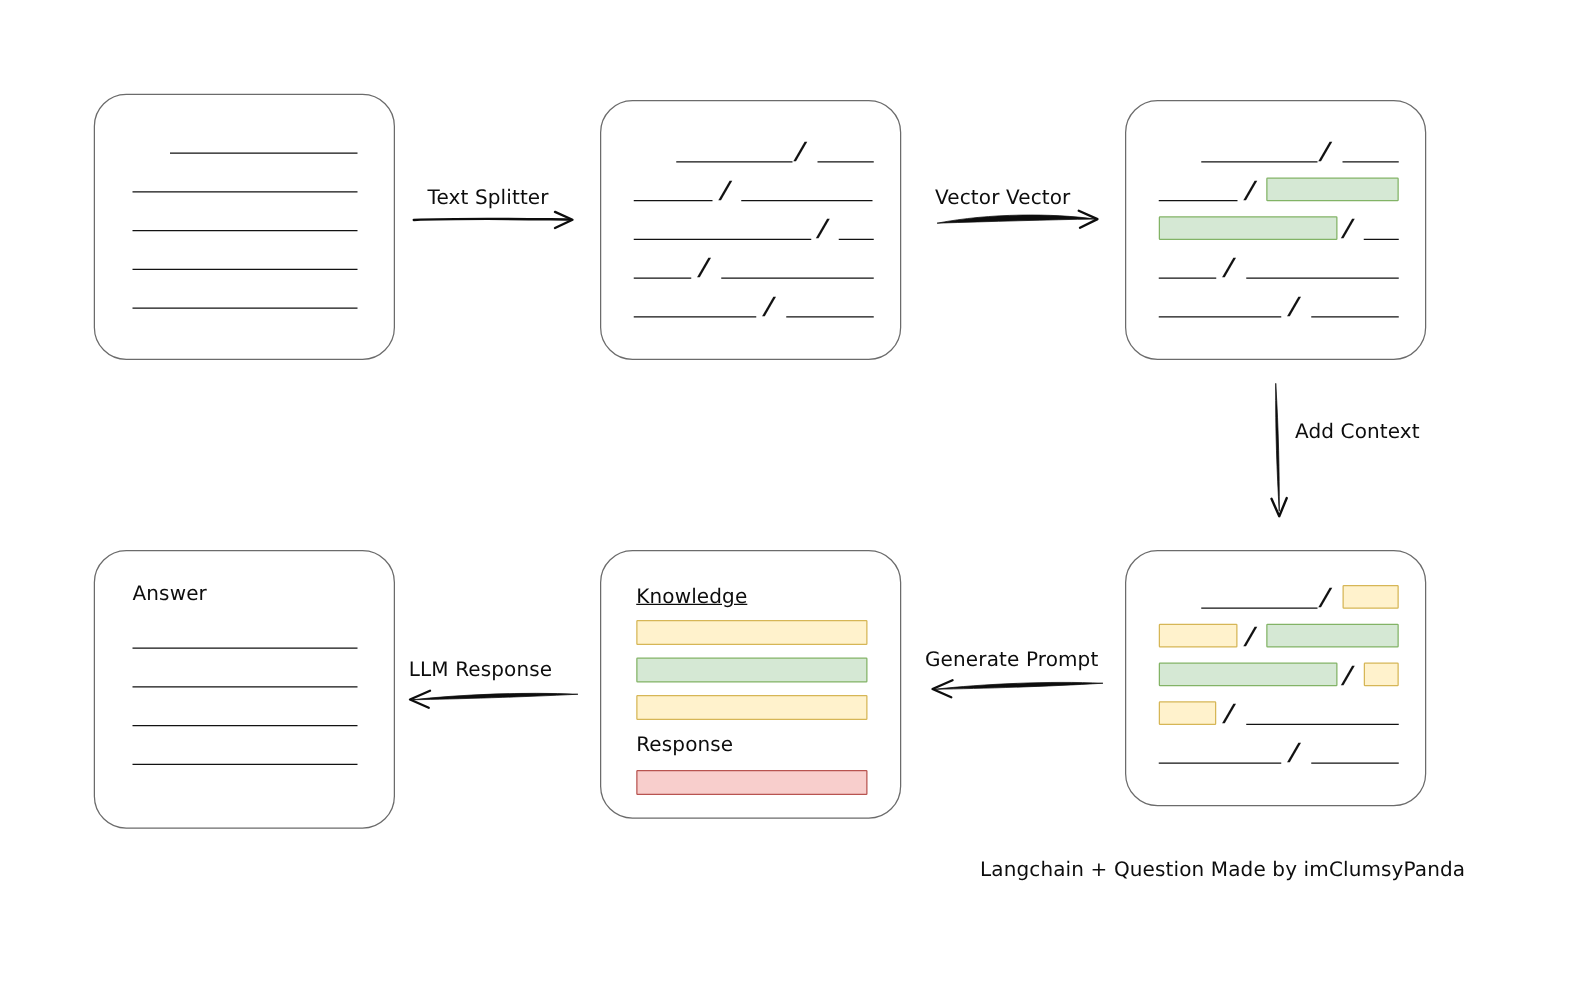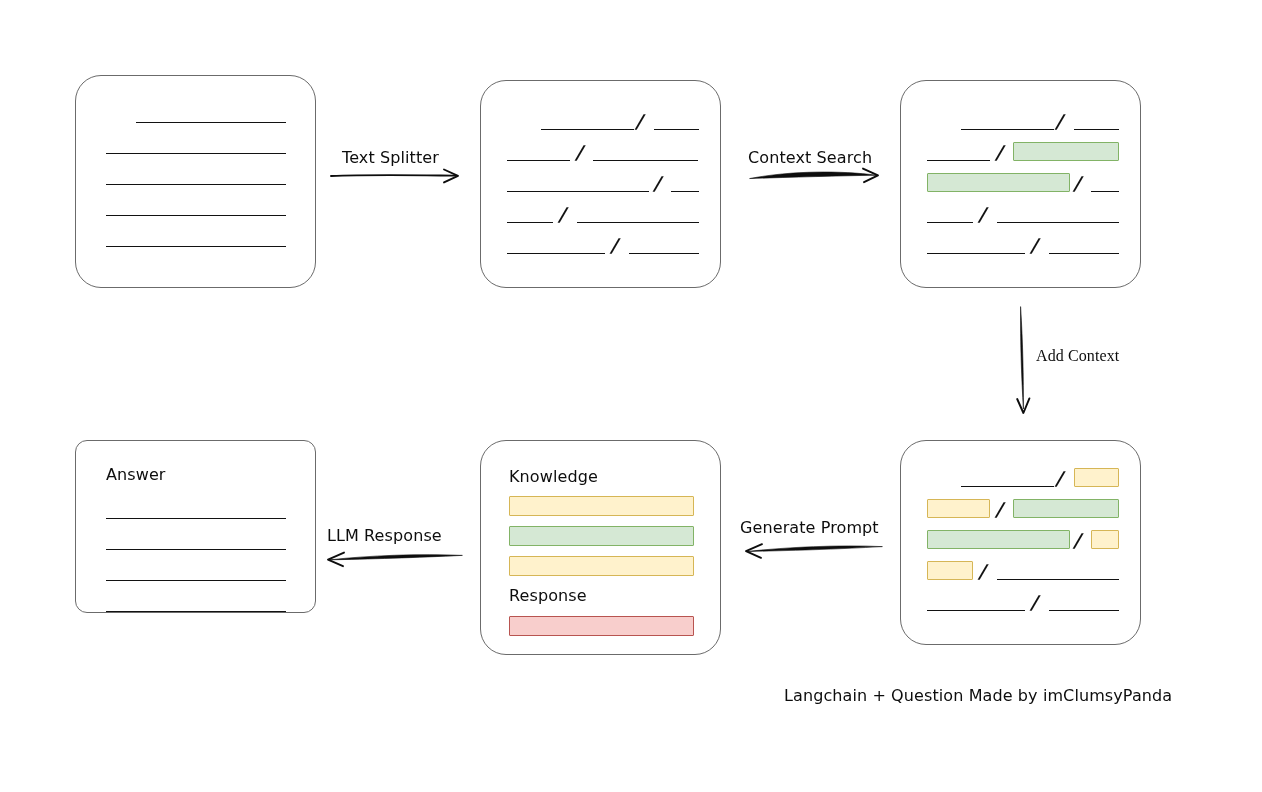--- a/index.html
+++ b/index.html
@@ -103,21 +103,21 @@
       <div class="slash" style="left: 174px; top: 93px;">/</div>
       <div class="rule" style="left: 190px; top: 110px; width: 28px;"></div>
       <div class="rule" style="left: 26px; top: 141px; width: 46px;"></div>
       <div class="slash" style="left: 79px; top: 124px;">/</div>
       <div class="rule" style="left: 96px; top: 141px; width: 122px;"></div>
       <div class="rule" style="left: 26px; top: 172px; width: 98px;"></div>
       <div class="slash" style="left: 131px; top: 155px;">/</div>
       <div class="rule" style="left: 148px; top: 172px; width: 70px;"></div>
     </div>
 
-  <div class="hand edge-label" style="left:748px;top:148px;">Context Search</div>
+  <div class="hand edge-label" style="left:748px;top:148px;">Vector Vector</div>
   <svg class="arrow" style="left:748px;top:164px;" width="142" height="24" viewBox="0 0 142 24">
     <path class="lens" d="M2 14.5 C 44 6.4, 94 6.6, 128 11.2 C 92 11.8, 44 13.2, 2 14.5 Z" stroke-width="0.7"></path>
     <polyline points="115,4.6 130,11.3 116,18.2" stroke-width="1.9"></polyline>
   </svg>
 
   <div class="card" id="card-matched" style="left:900px;top:80px;width:241px;height:208px;">
 
   <div class="rule" style="left: 60px; top: 48px; width: 93px;"></div>
       <div class="slash" style="left: 156px; top: 31px;">/</div>
       <div class="rule" style="left: 173px; top: 48px; width: 45px;"></div>
@@ -128,43 +128,43 @@
       <div class="slash" style="left: 174px; top: 93px;">/</div>
       <div class="rule" style="left: 190px; top: 110px; width: 28px;"></div>
       <div class="rule" style="left: 26px; top: 141px; width: 46px;"></div>
       <div class="slash" style="left: 79px; top: 124px;">/</div>
       <div class="rule" style="left: 96px; top: 141px; width: 122px;"></div>
       <div class="rule" style="left: 26px; top: 172px; width: 98px;"></div>
       <div class="slash" style="left: 131px; top: 155px;">/</div>
       <div class="rule" style="left: 148px; top: 172px; width: 70px;"></div>
     </div>
 
-  <div class="hand edge-label" style="left:1036px;top:347px;font-family:Liberation Serif, serif;">Add Context</div>
+  <div class="hand edge-label" style="left:1036px;top:335px;">Add Context</div>
   <svg class="arrow" style="left:1010px;top:305px;" width="26" height="116" viewBox="0 0 26 116">
     <path class="lens" d="M10.6 2 C 12.9 38, 13.5 74, 13.4 104 C 11.6 74, 10.2 38, 10.6 2 Z" stroke-width="0.7"></path>
     <polyline points="7.2,94 13.4,108 19.4,93.4" stroke-width="1.9"></polyline>
   </svg>
 
-  <div class="card" id="card-answer" style="left:75px;top:440px;width:241px;height:173px;border-radius:12px;">
+  <div class="card" id="card-answer" style="left:75px;top:440px;width:241px;height:223px;">
     <div class="hand card-title" style="left:30px;top:24px;">Answer</div>
 
   <div class="rule" style="left: 30px; top: 77px; width: 180px;"></div>
       <div class="rule" style="left: 30px; top: 108px; width: 180px;"></div>
       <div class="rule" style="left: 30px; top: 139px; width: 180px;"></div>
       <div class="rule" style="left: 30px; top: 170px; width: 180px;"></div>
     </div>
 
   <div class="hand edge-label" style="left:327px;top:526px;">LLM Response</div>
   <svg class="arrow" style="left:318px;top:546px;" width="148" height="24" viewBox="0 0 148 24">
     <path class="lens" d="M144 9.4 C 100 11.6, 48 13.2, 12 13.8 C 50 9.6, 102 7.4, 144 9.4 Z" stroke-width="0.7"></path>
     <polyline points="26,6.6 10,13.6 25,20.2" stroke-width="1.9"></polyline>
   </svg>
 
   <div class="card" id="card-prompt" style="left:480px;top:440px;width:241px;height:215px;">
-    <div class="hand card-title" style="left:28px;top:26px;">Knowledge</div>
+    <div class="hand card-title" style="left:28px;top:26px;text-decoration:underline;">Knowledge</div>
 
     <div class="hand card-title" style="left:28px;top:145px;">Response</div>
 
   <div class="chip yellow" style="left: 28px; top: 55px; width: 185px; height: 20px;"></div>
       <div class="chip green" style="left: 28px; top: 85px; width: 185px; height: 20px;"></div>
       <div class="chip yellow" style="left: 28px; top: 115px; width: 185px; height: 20px;"></div>
       <div class="chip red" style="left: 28px; top: 175px; width: 185px; height: 20px;"></div>
     </div>
 
   <div class="hand edge-label" style="left:740px;top:518px;">Generate Prompt</div>

